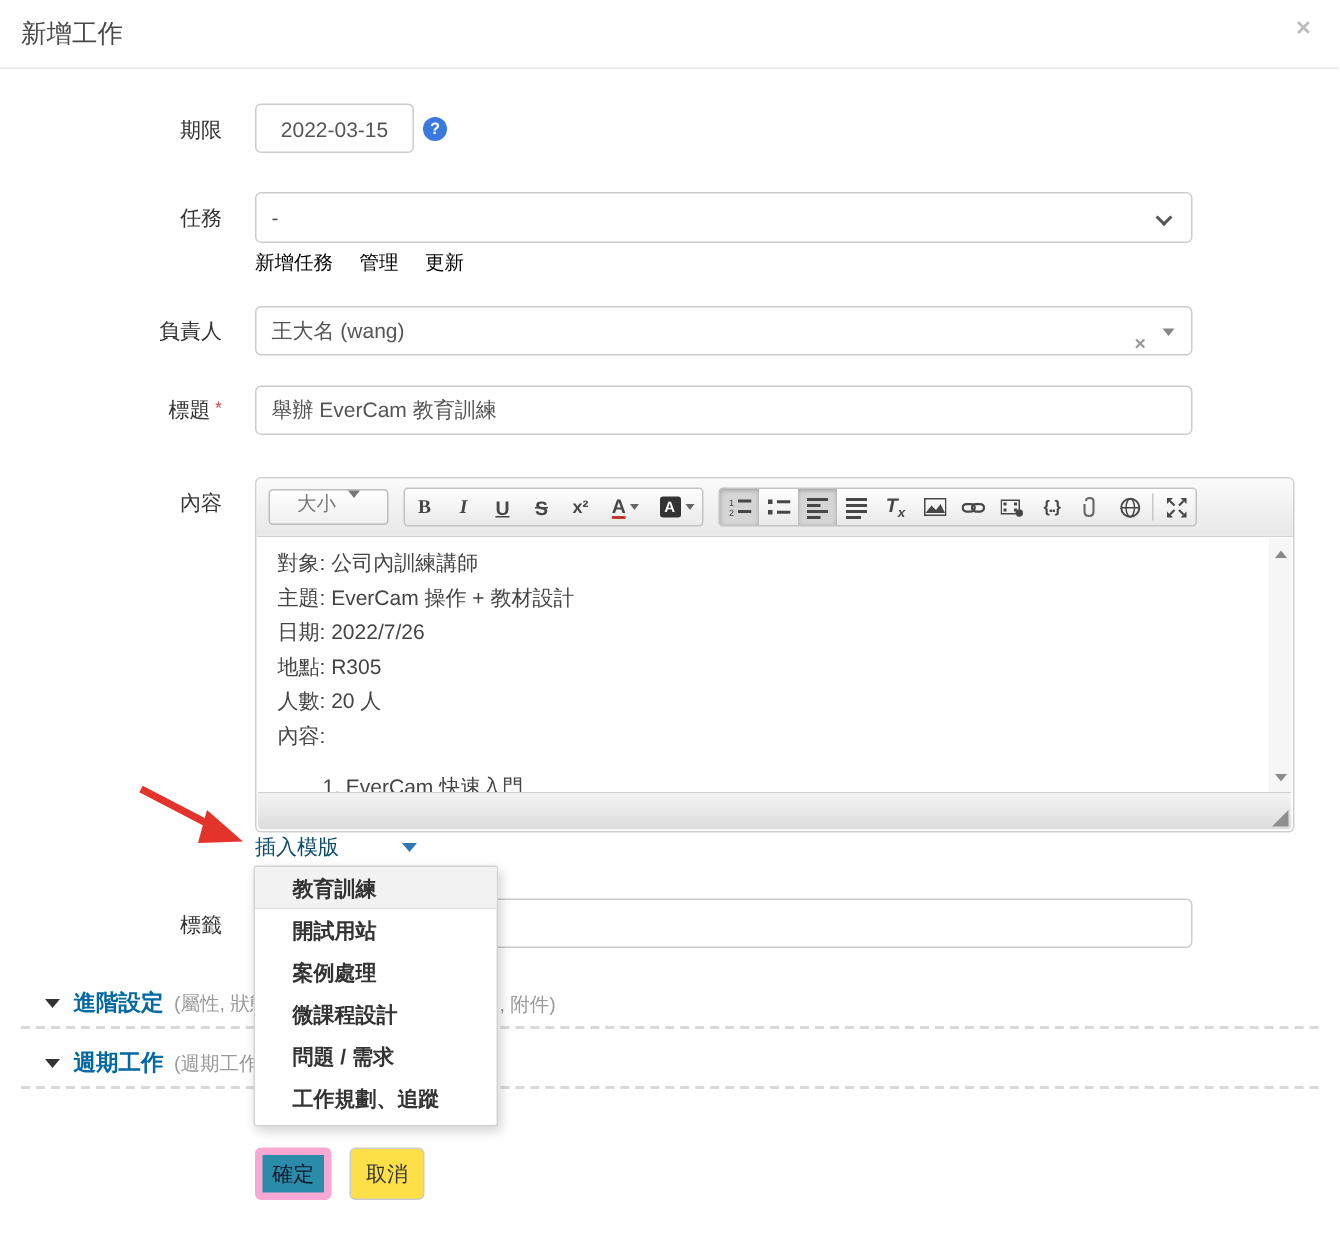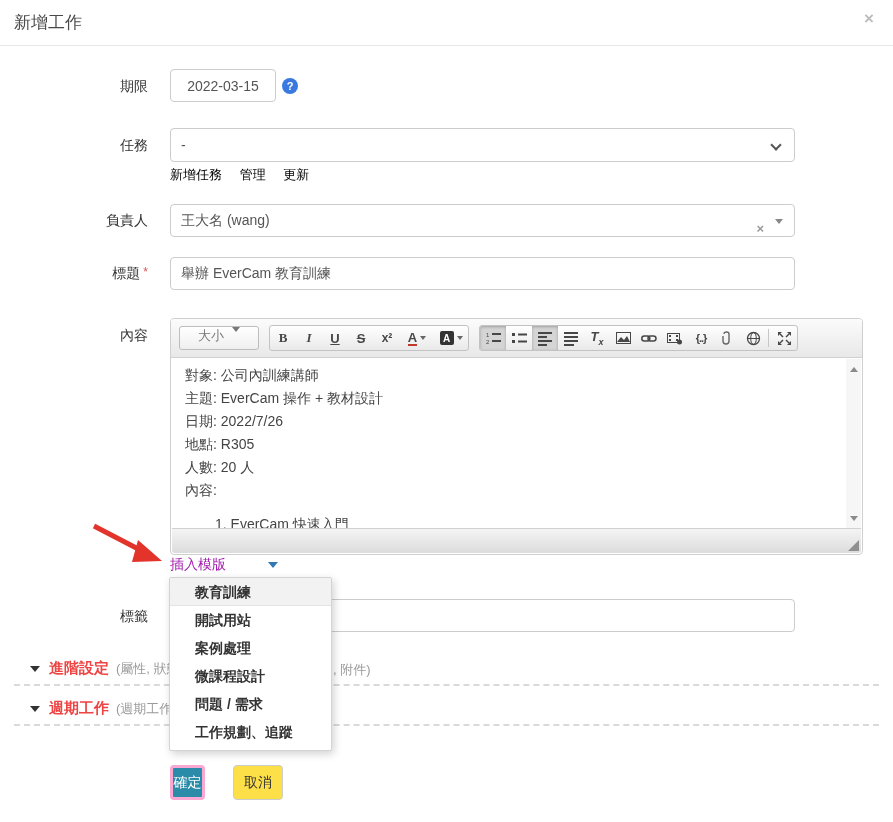--- a/index.html
+++ b/index.html
@@ -78,48 +78,48 @@
   .sc-up { top:2px; } .sc-down { bottom:2px; }
   .tri-up { width:0; height:0; border-left:4px solid transparent; border-right:4px solid transparent; border-bottom:5px solid #8a8a8a; }
   .tri-down { width:0; height:0; border-left:4px solid transparent; border-right:4px solid transparent; border-top:5px solid #8a8a8a; }
 
   .ed-foot { position:absolute; left:1px; bottom:1px; width:689px; height:25px;
     background:linear-gradient(#f4f4f4,#dcdcdc); border-top:1px solid #d1d1d1; border-radius:0 0 3px 3px; }
   .grip { position:absolute; right:2px; bottom:2px; width:0; height:0;
     border-bottom:11px solid #8f8f8f; border-left:11px solid transparent; cursor:nwse-resize; }
 
   
-  .tpl-trigger { position:absolute; left:170px; top:556px; font-size:14px; color:#a21caf; cursor:pointer;
+  .tpl-trigger { position:absolute; left:170px; top:556px; font-size:14px; color:#0c4a6e; cursor:pointer;
     display:flex; align-items:center;gap:36px; }
   .tpl-caret { width:0; height:0; border-left:5px solid transparent; border-right:5px solid transparent;
     border-top:6px solid #3176b5; margin-left:6px; }
 
   .tpl-menu { position:absolute; left:169px; top:577px; width:163px; background:#fff;
     border:1px solid #d4d4d4; border-radius:2px; box-shadow:2px 3px 8px rgba(0,0,0,.18); z-index:20;
     padding-bottom:4px; }
   .tpl-item { height:28px; line-height:28px; padding-left:25px; font-size:14px; color:#333;
     cursor:pointer; white-space:nowrap;font-weight:bold; }
   .tpl-item.active { background:#f2f2f2; border-bottom:1px solid #e4e4e4; }
 
   
   .note-arrow { position:absolute; left:86px; top:516px; z-index:30; pointer-events:none; }
 
   
   .sect { position:absolute; left:30px; display:flex; align-items:center; cursor:pointer; }
   .sect-tri { width:0; height:0; border-left:5px solid transparent; border-right:5px solid transparent;
     border-top:6px solid #333; margin-right:9px; }
-  .sect-name { font-size:15px; font-weight:bold; color:#ef4444; }
+  .sect-name { font-size:15px; font-weight:bold; color:#0369a1; }
   .sect-hint { font-size:13px; color:#9a9a9a; margin-left:7px; }
   .dash-hr { position:absolute; left:14px; width:865px; border-top:2px dashed #d9d9d9; }
   .hint-right { position:absolute; left:333px; font-size:13px; color:#9a9a9a; }
 
   
   .btn { position:absolute; height:35px; border-radius:4px; font-size:14px; cursor:pointer;
     font-family:"Liberation Sans","DejaVu Sans",sans-serif; }
-  .btn-confirm { left:170px; top:765px; width:35px; background:#2b8caa; border:3px solid #f9a8d4; color:#ffffff; }
+  .btn-confirm { left:170px; top:765px; width:51px; background:#2b8caa; border:5px solid #f9a8d4; color:#0f172a; }
   .btn-cancel { left:233px; top:765px; width:50px; background:#fde047; border:1px solid #ccc; color:#333; }
 </style>
 </head>
 <body>
 
 <div id="app">
 
   <div class="dlg-title">新增工作</div>
   <div class="dlg-close">×</div>
   <div class="dlg-hr"></div>

